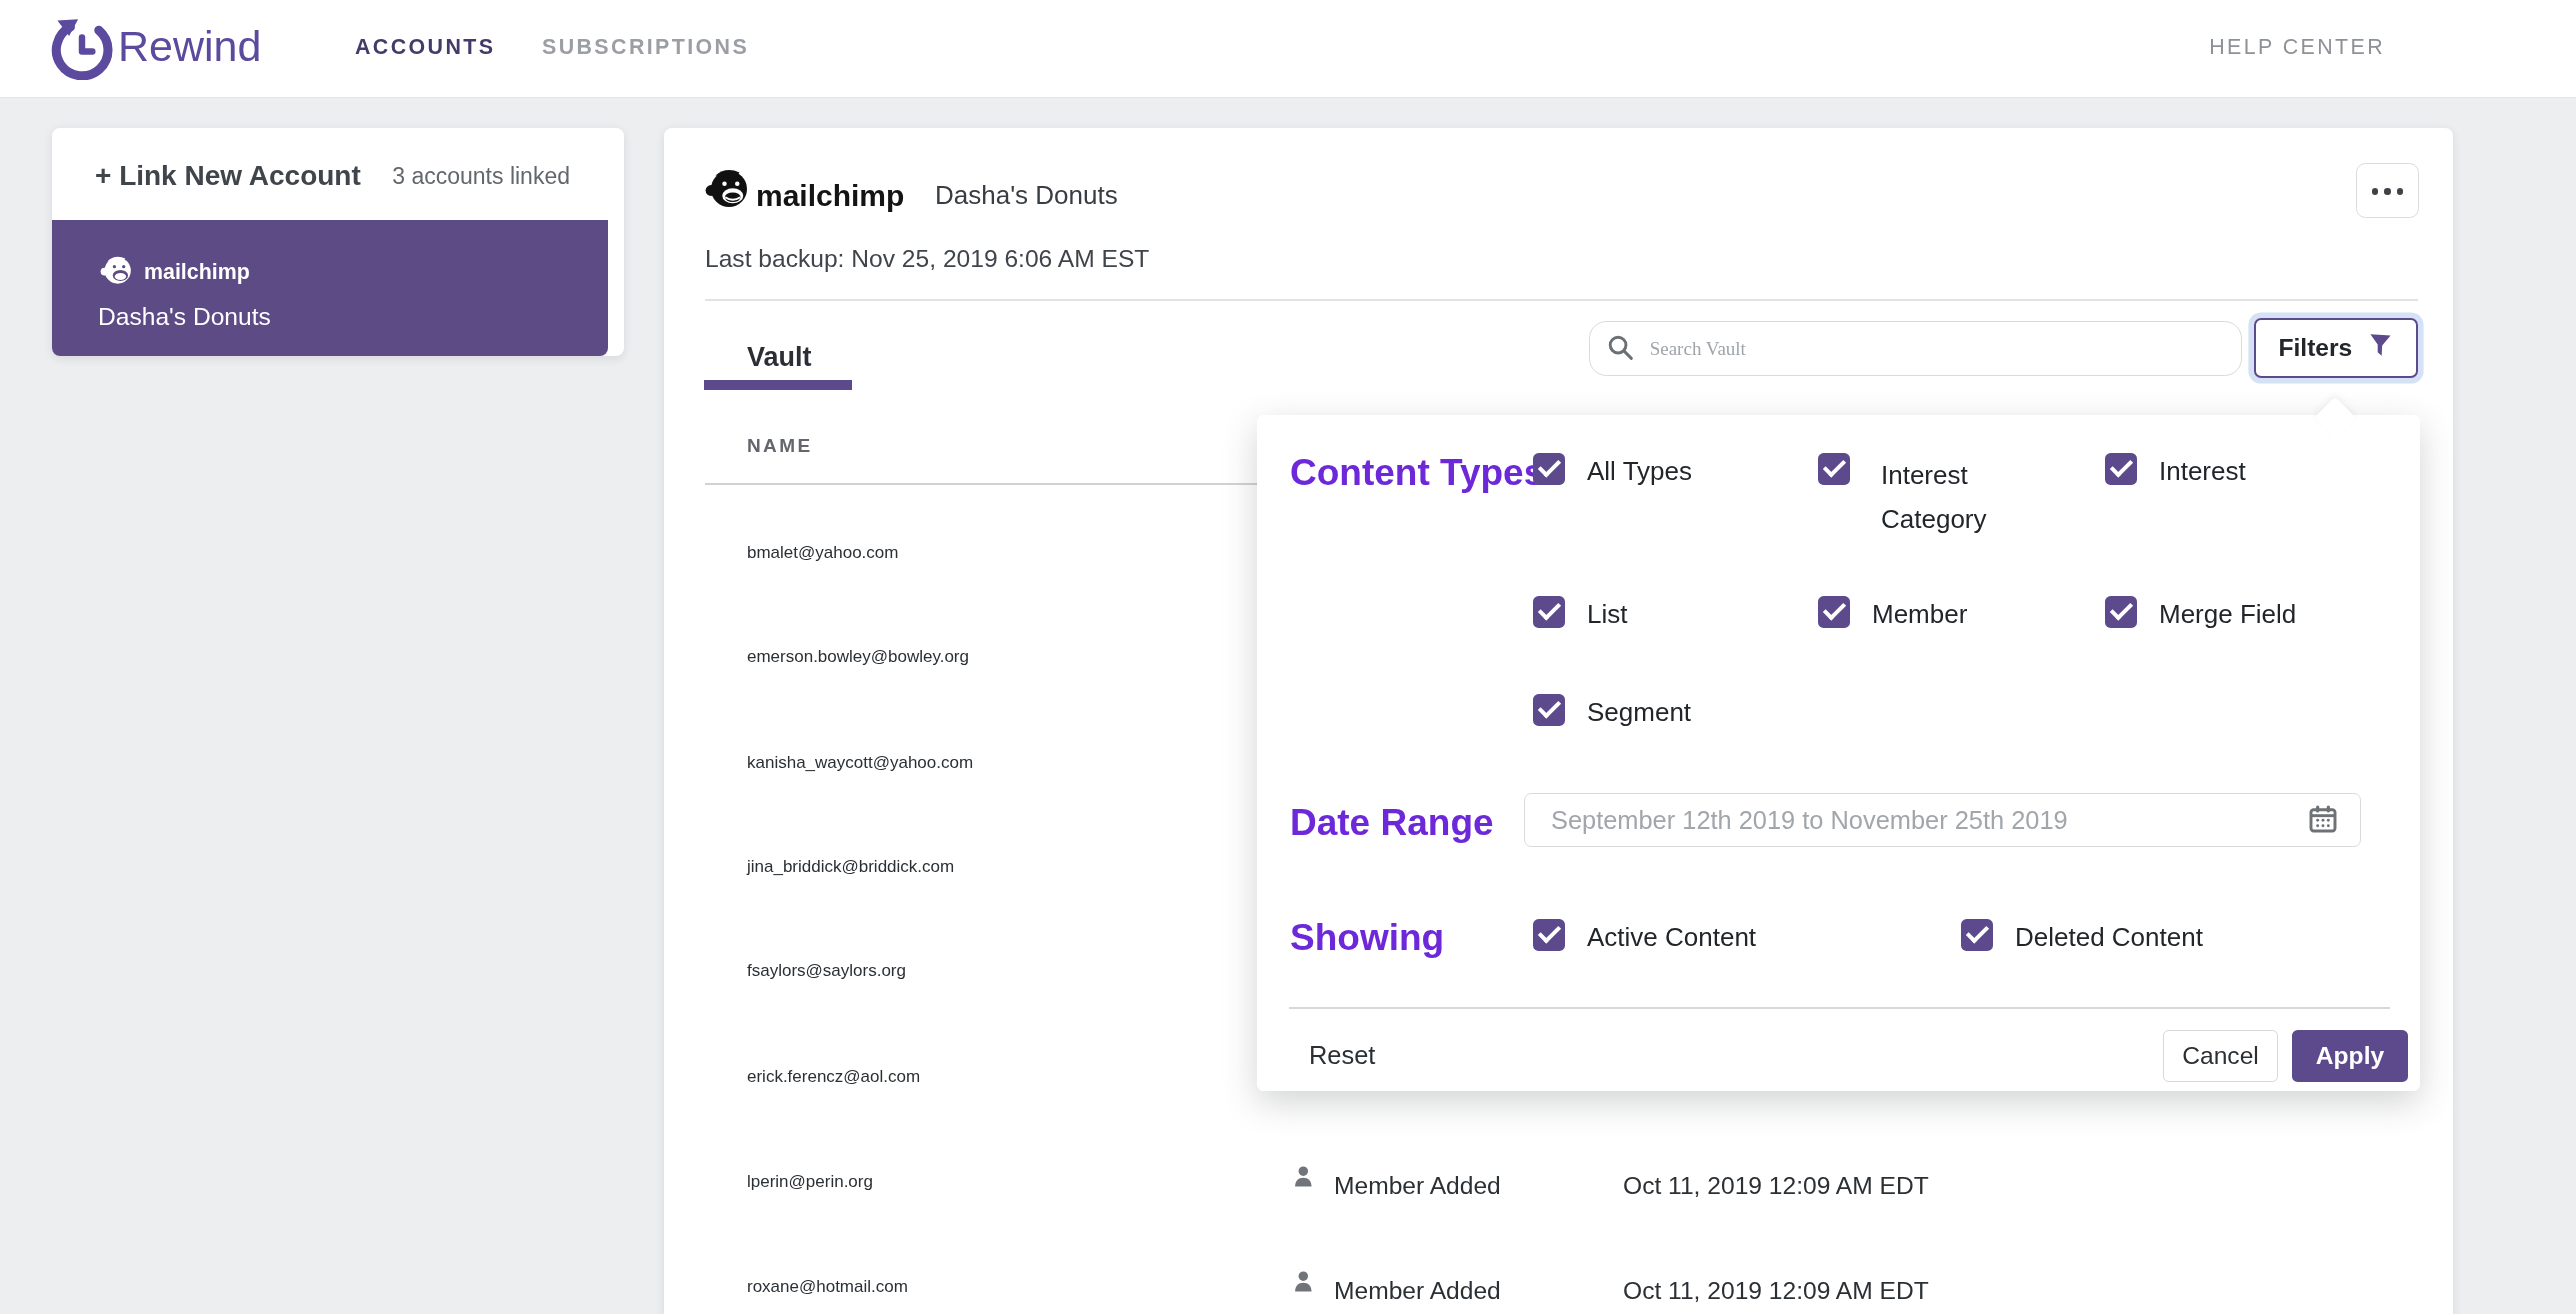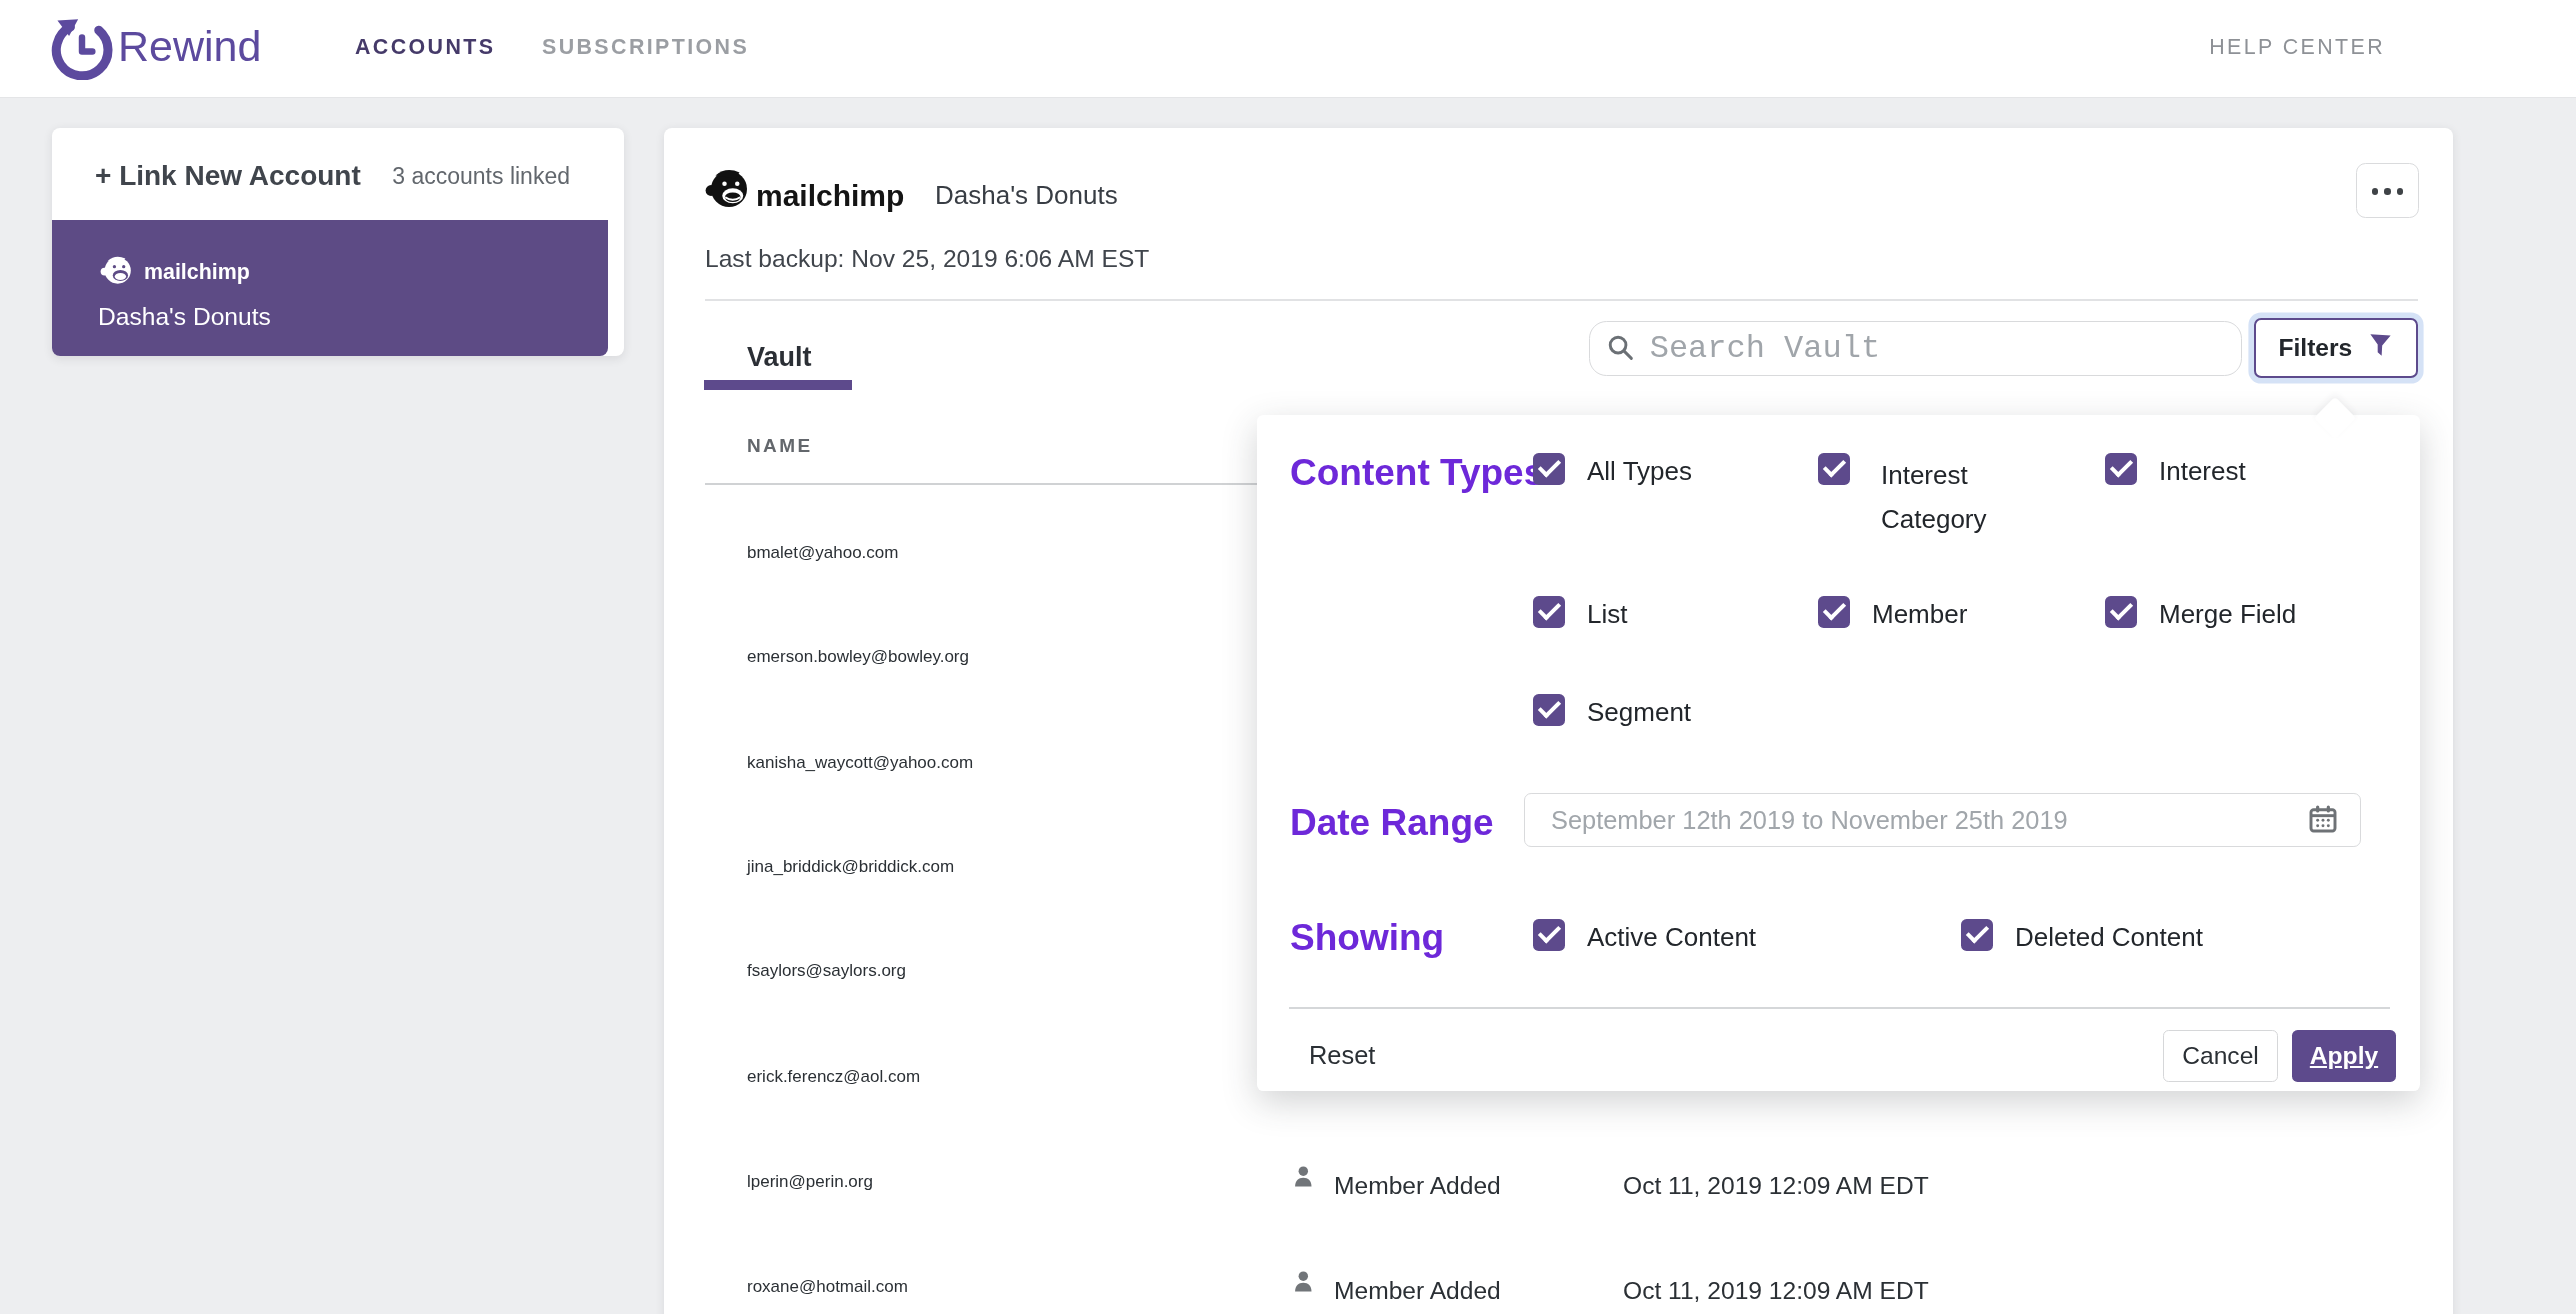--- a/index.html
+++ b/index.html
@@ -36,22 +36,22 @@
             border-radius:9.5px;background:#fff;display:flex;align-items:center;justify-content:center;cursor:pointer;}
   .more-btn .dot{width:6.4px;height:6.4px;border-radius:50%;background:#3f4347;margin:0 3.2px;display:inline-block;}
   .meta{font-size:24.6px;color:#40454c;}
   .hdr-divider{position:absolute;left:41px;top:171px;width:1713px;height:1.6px;background:#e1e2e4;}
 
   
   .vault-tab{position:absolute;left:83px;top:214px;font-size:27px;font-weight:600;color:#2b2f35;}
   .vault-underline{position:absolute;left:40px;top:252px;width:148px;height:9.5px;background:#5d4a8c;}
   .search-box{position:absolute;left:925px;top:193px;width:653px;height:55px;border:1.6px solid #d9dadc;
               border-radius:17.5px;background:#fff;display:flex;align-items:center;box-sizing:border-box;padding-left:16px;}
-  .search-box input{border:none;outline:none;font-size:32px;color:#2b3035;width:508px;margin-left:12.7px;
-                    font-family:Liberation Mono, monospace;background:transparent;}
+  .search-box input{border:none;outline:none;font-size:19px;color:#2b3035;width:508px;margin-left:12.7px;
+                    font-family:Liberation Serif, serif;background:transparent;}
   .search-box input::placeholder{color:#a0a5aa;}
   .filters-btn{position:absolute;left:1590px;top:190px;width:164px;height:60px;background:#fff;
                border:2.4px solid #5d4a8c;border-radius:7.1px;box-shadow:0 0 0 5.6px rgba(150,183,233,.40);
                display:flex;align-items:center;justify-content:center;gap:14.3px;cursor:pointer;box-sizing:border-box;}
   .filters-btn span{font-size:24.6px;font-weight:600;color:#22262b;}
 
   
   .col-hdr{position:absolute;left:83px;top:307px;font-size:19px;font-weight:700;letter-spacing:2.4px;color:#63676c;}
   .tbl-divider{position:absolute;left:41px;top:355px;width:1713px;height:1.6px;background:#d0d2d4;}
   .row-email{position:absolute;left:83px;font-size:17px;color:#2b3035;}
@@ -75,23 +75,23 @@
               border-radius:7.1px;box-sizing:border-box;display:flex;align-items:center;background:#fff;}
   .date-input input{border:none;outline:none;background:transparent;font-size:25.4px;color:#2b3035;
                     font-family:"Liberation Sans",sans-serif;flex:1;margin-left:24px;}
   .date-input input::placeholder{color:#a1a6ab;}
   .date-input .cal{margin-right:20.7px;}
   .p-divider{position:absolute;left:32px;top:592px;width:1101px;height:2.4px;background:#d5d7d9;}
   .reset{position:absolute;left:52px;top:626px;font-size:25.4px;color:#2b3035;cursor:pointer;}
   .btn-cancel{position:absolute;left:906px;top:615px;width:115px;height:52px;background:#fff;
               border:1.6px solid #d6d7d9;border-radius:5.6px;font-size:24.6px;color:#2b3035;
               display:flex;align-items:center;justify-content:center;cursor:pointer;box-sizing:border-box;}
-  .btn-apply{position:absolute;left:1035px;top:615px;width:104px;height:52px;background:#5d4a8c;
+  .btn-apply{position:absolute;left:1035px;top:615px;width:116px;height:52px;background:#5d4a8c;
              border-radius:5.6px;font-size:24.6px;font-weight:600;color:#fff;
-             display:flex;align-items:center;justify-content:center;cursor:pointer;text-decoration:underline;}
+             display:flex;align-items:center;justify-content:center;cursor:pointer;}
 </style>
 </head>
 <body>
 
 <div id="screen">
 
   <div class="topbar">
     <span class="abs" style="left:51px;top:17.5px;">
       <svg width="62" height="62" viewBox="0 0 48 48">
         <path d="M15 7 A20 20 0 1 0 37 9.5" fill="none" stroke="#5c4a9e" stroke-width="7" stroke-linecap="round"></path>

